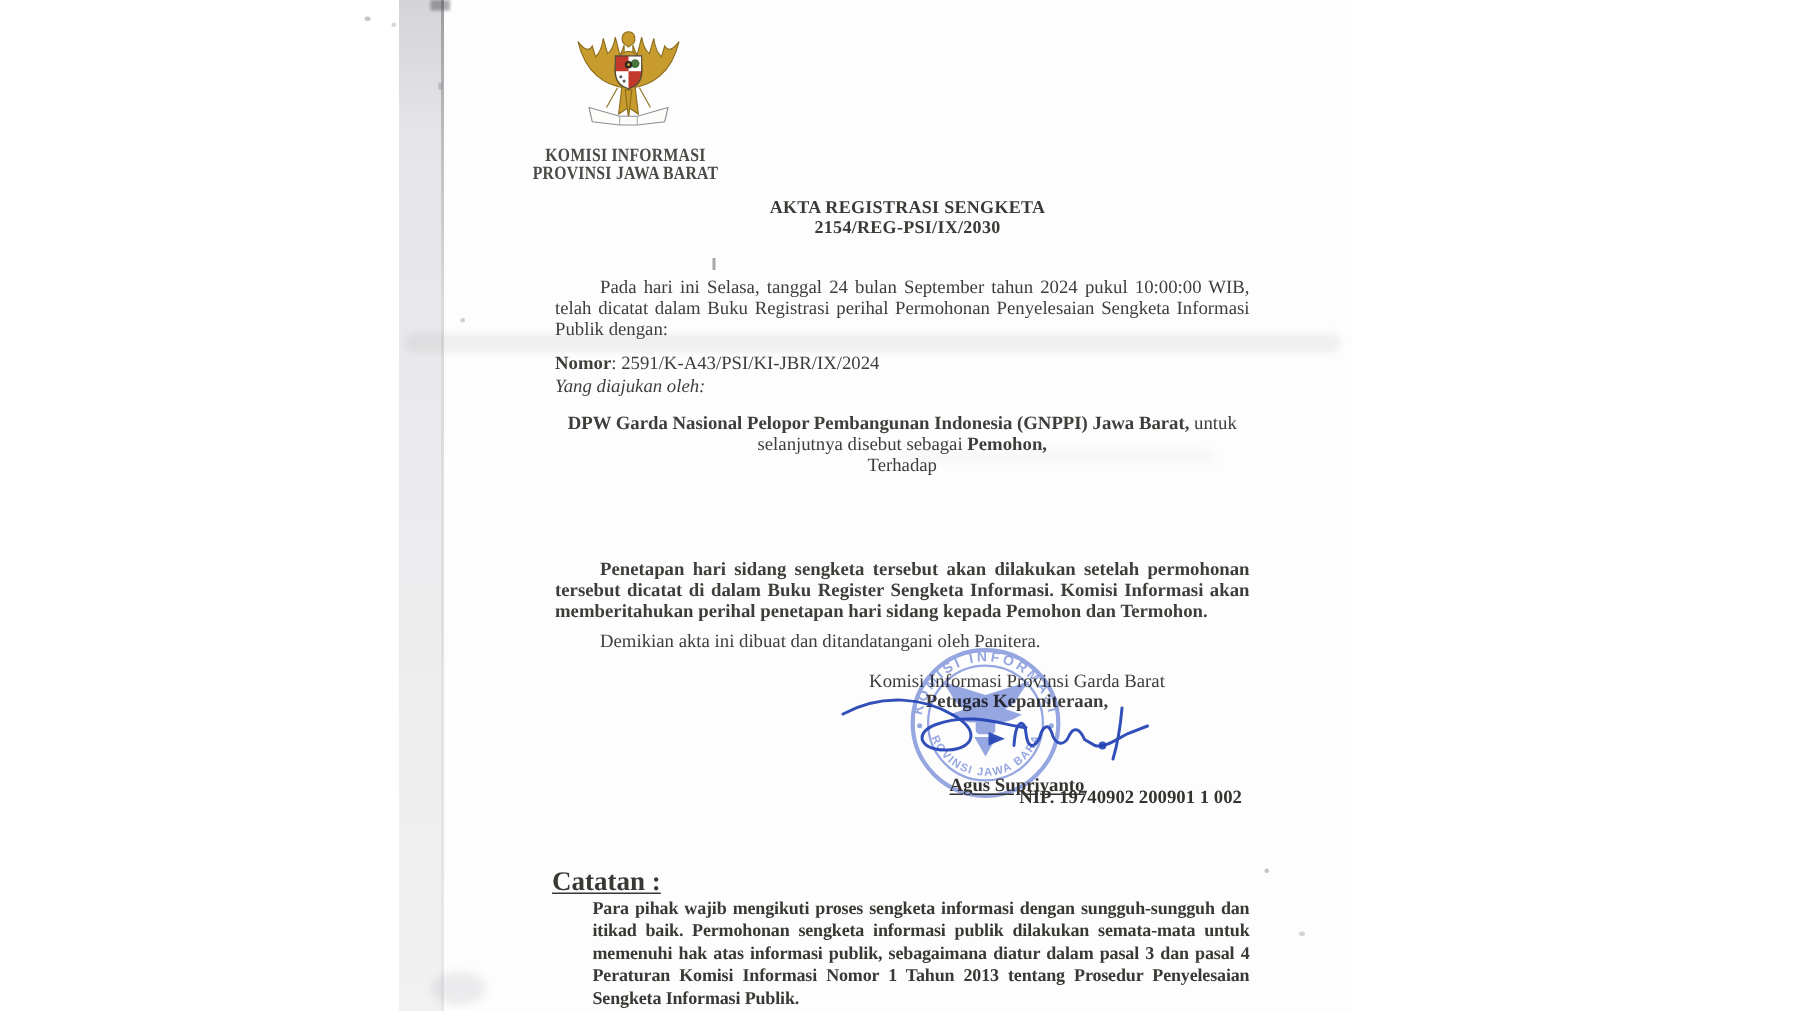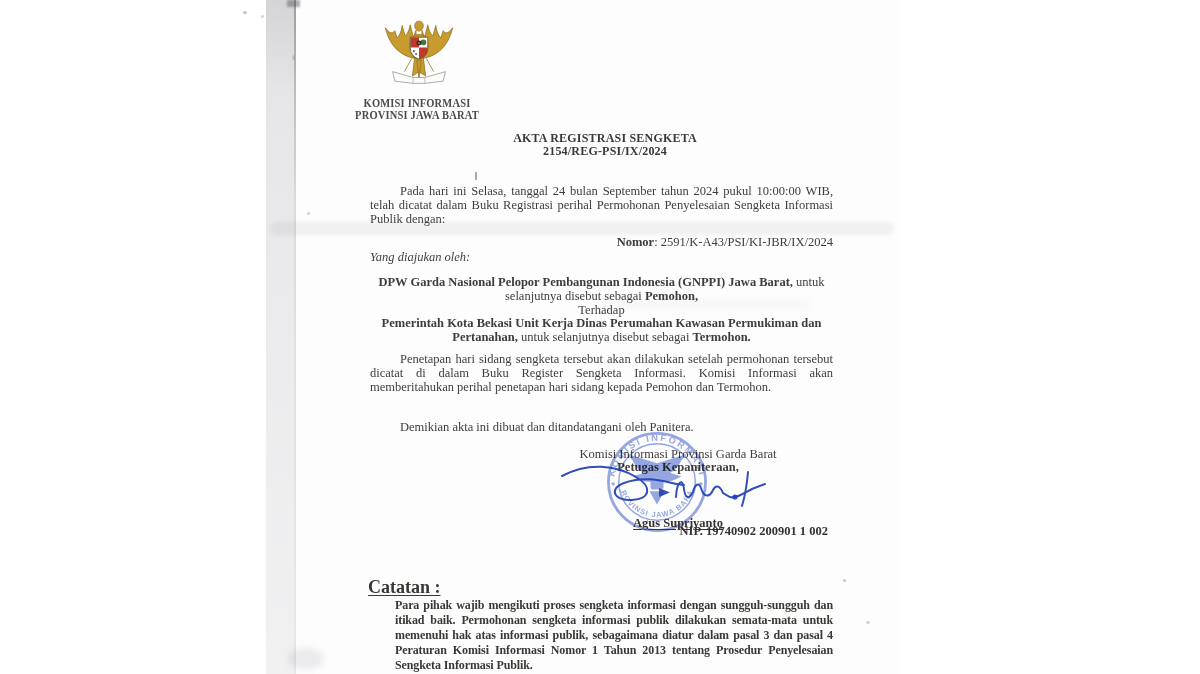--- a/index.html
+++ b/index.html
@@ -30,27 +30,27 @@
     transform:scaleX(.84); transform-origin:50% 0; }
 
   .title { left:189px; top:132px; width:240px; text-align:center; font-weight:bold;
     font-size:12px; line-height:13px; color:#3b3936; letter-spacing:.2px; }
 
   .col { left:74px; width:463px; }
   .para { text-align:justify; line-height:14.2px; }
   .ind { text-indent:30px; }
 
   .para1 { top:184px; }
-  .nomor { top:235px; text-align:right; }
+  .nomor { top:235px; text-align:left; }
   .yang  { top:250px;font-style:italic; }
 
   .parties { top:276px; text-align:center; line-height:13.8px; }
   .parties .party-line { }
 
-  .para2 { top:352px; }
+  .para2 { top:372px;font-weight:bold; }
   .para3 { top:420px; text-indent:30px; }
 
   .sigblk { left:232px; top:448px; width:300px; text-align:center; line-height:13px; z-index:2; }
   .signame { left:232px; top:516px; width:300px; text-align:center; z-index:6; color:#35332f;text-decoration:underline; }
   .signip  { left:232px; top:524px; width:300px; text-align:right; z-index:6; color:#35332f; }
 
   .stamp { left:305px; top:426px; width:112px; height:112px; z-index:5;
     opacity:.52; mix-blend-mode:multiply; filter:blur(.4px); }
   .scrawl { left:262px; top:456px; width:212px; height:62px; z-index:7; filter:blur(.2px); }
 
@@ -125,39 +125,36 @@
         </svg>
       </div>
 
       <div class="abs org">
         <div>KOMISI INFORMASI</div>
         <div>PROVINSI JAWA BARAT</div>
       </div>
 
       <div class="abs title">
         <div>AKTA REGISTRASI SENGKETA</div>
-        <div>2154/REG-PSI/IX/2024</div>
+        <div>2154/REG-PSI/IX/2030</div>
       </div>
 
       <p class="abs col para ind para1">Pada hari ini Selasa, tanggal 24 bulan September tahun 2024 pukul 10:00:00 WIB, telah dicatat dalam Buku Registrasi perihal Permohonan Penyelesaian Sengketa Informasi Publik dengan:</p>
 
       <div class="abs col nomor">
         <span class="b">Nomor</span><span>: 2591/K-A43/PSI/KI-JBR/IX/2024</span>
       </div>
 
       <div class="abs col yang">Yang diajukan oleh:</div>
 
       <div class="abs col parties">
         <div class="party-line">
           <span class="b">DPW Garda Nasional Pelopor Pembangunan Indonesia (GNPPI) Jawa Barat,</span><span> untuk selanjutnya disebut sebagai </span><span class="b">Pemohon,</span>
         </div>
         <div>Terhadap</div>
-        <div class="party-line">
-          <span class="b">Pemerintah Kota Bekasi Unit Kerja Dinas Perumahan Kawasan Permukiman dan Pertanahan,</span><span> untuk selanjutnya disebut sebagai </span><span class="b">Termohon.</span>
-        </div>
       </div>
 
       <p class="abs col para ind para2">Penetapan hari sidang sengketa tersebut akan dilakukan setelah permohonan tersebut dicatat di dalam Buku Register Sengketa Informasi. Komisi Informasi akan memberitahukan perihal penetapan hari sidang kepada Pemohon dan Termohon.</p>
       <p class="abs col para3">Demikian akta ini dibuat dan ditandatangani oleh Panitera.</p>
 
       <div class="abs sigblk">
         <div>Komisi Informasi Provinsi Garda Barat</div>
         <div class="b">Petugas Kepaniteraan,</div>
       </div>
 

